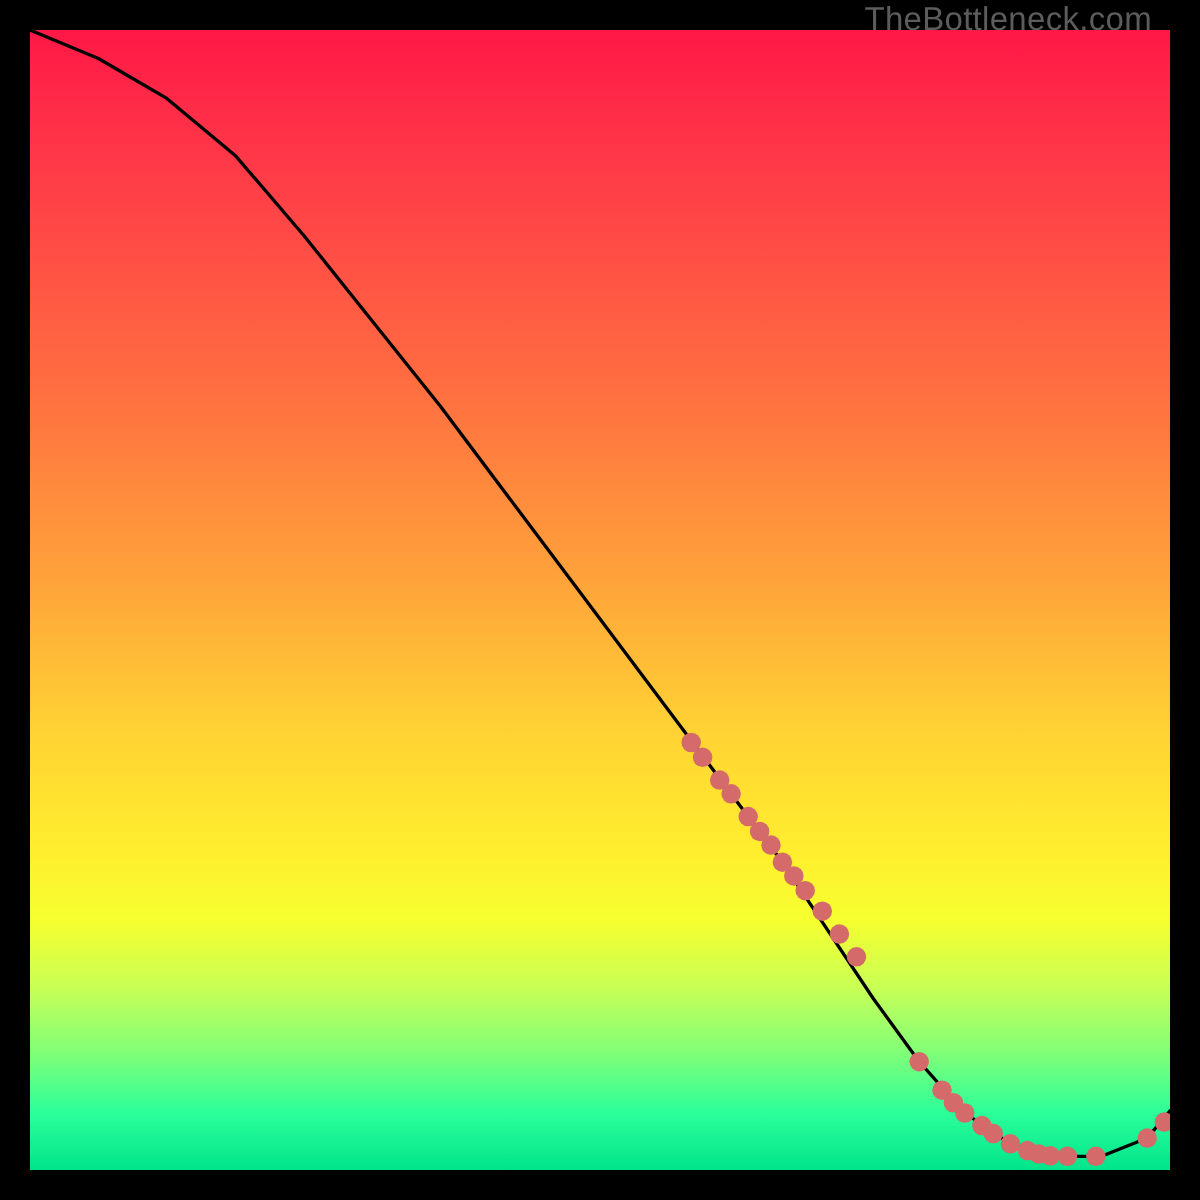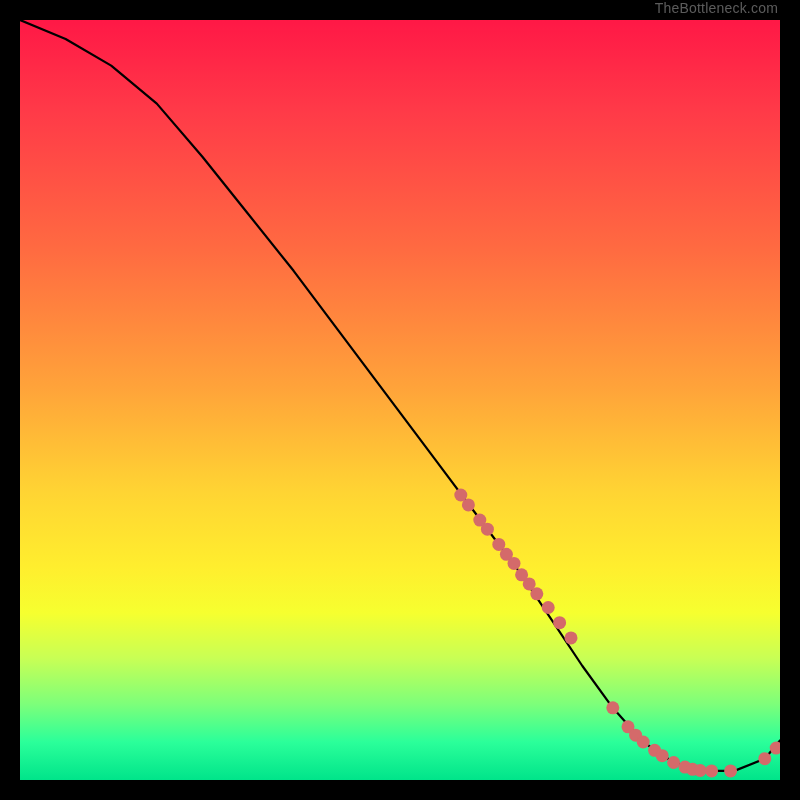--- a/index.html
+++ b/index.html
@@ -33,22 +33,22 @@
       #f6ff2f 78%,
       #c8ff55 84%,
       #7dff7a 90%,
       #2bff9a 95%,
       #00e48a 100%
     );
   }
   .watermark {
     position: absolute;
     top: 0px;
-    right: 22px;
-    font-size: 14px;
+    right: 32px;
+    font-size: 22px;
     font-weight: 500;
     color: #5c5c5c;
     letter-spacing: 0.2px;
   }
   svg.plot {
     position: absolute;
     left: 20px; top: 20px;
     width: 760px; height: 760px;
   }
 </style>

